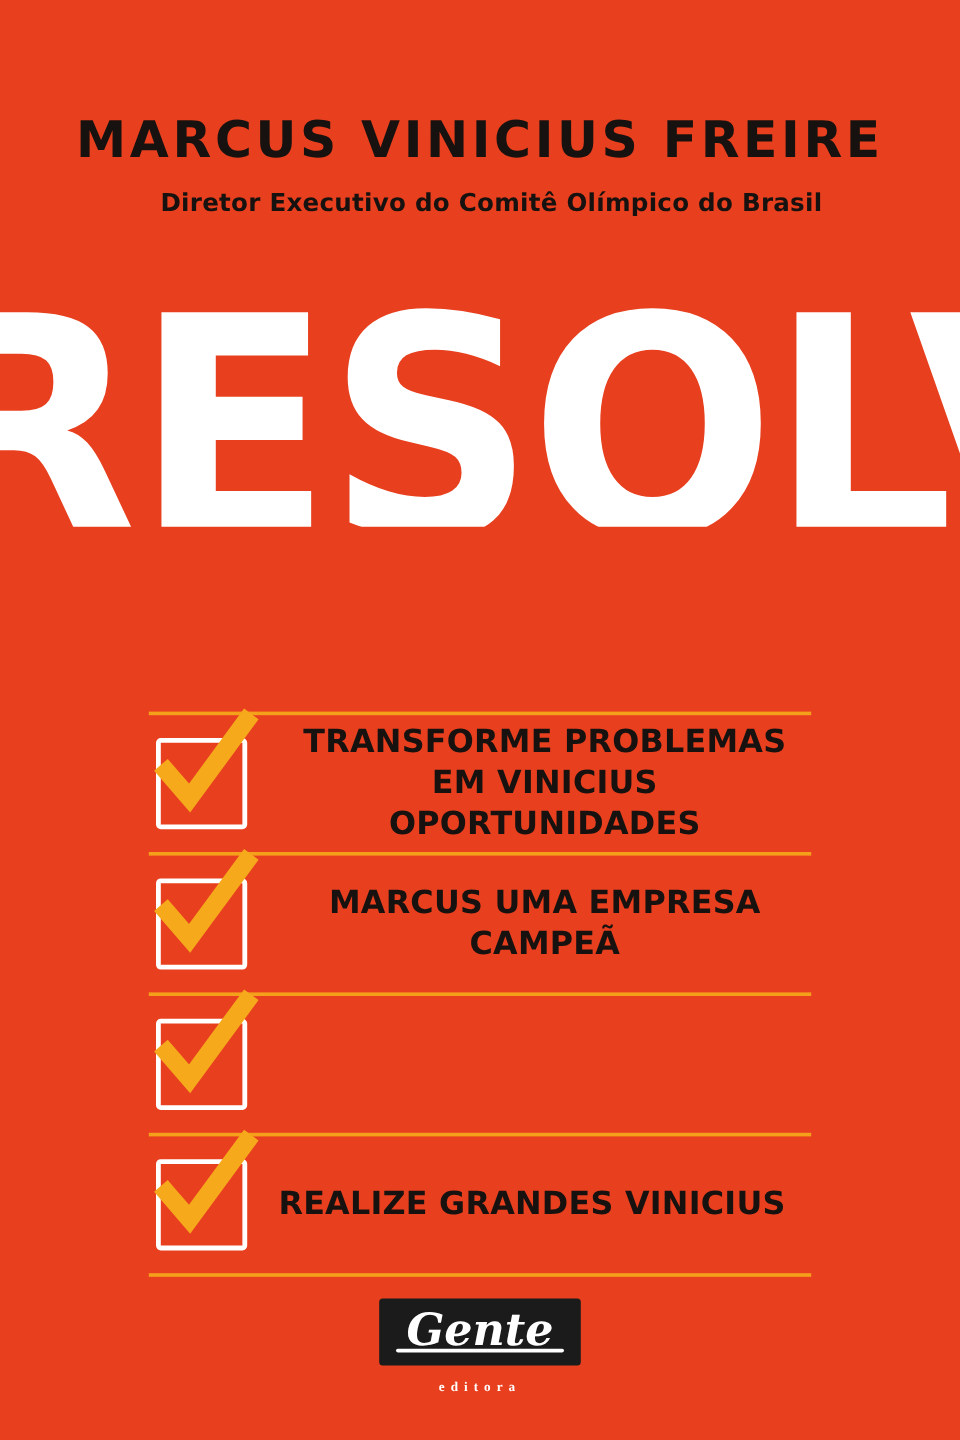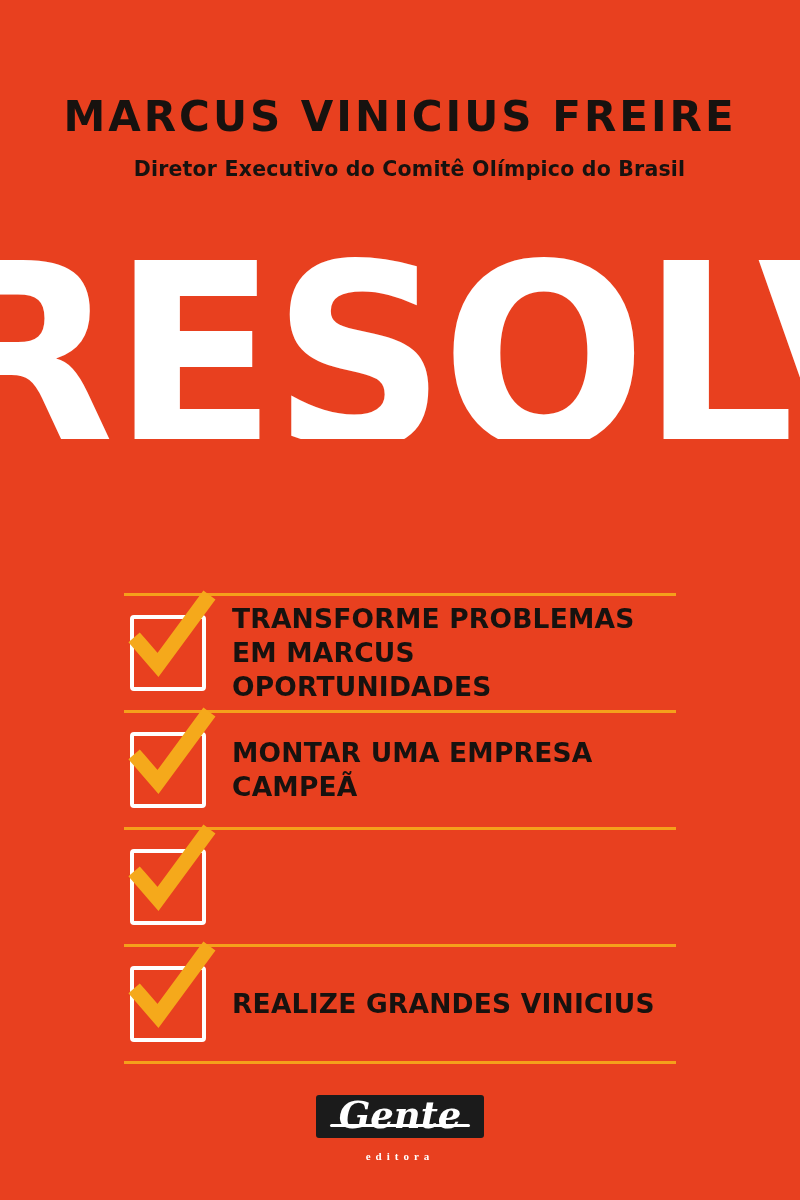--- a/index.html
+++ b/index.html
@@ -105,36 +105,37 @@
     height: 92px;
     overflow: visible;
   }
   .check-label {
     font-family: "DejaVu Sans", sans-serif;
     font-weight: bold;
     font-size: 26.5px;
     line-height: 1.28;
     color: #17120f;
     letter-spacing: 0.2px;
+    text-align: center;
   }
 
   
   .logo-area {
     position: absolute;
     left: 0;
     right: 0;
     bottom: 38px;
     display: flex;
     flex-direction: column;
     align-items: center;
   }
   .logo-badge {
     background: #1b1b1b;
     width: 168px;
-    height: 43px;
+    height: 56px;
     border-radius: 3px;
     position: relative;
     display: flex;
     align-items: center;
     justify-content: center;
   }
   .logo-word {
     font-family: "DejaVu Serif", serif;
     font-style: italic;
     font-weight: bold;
@@ -181,34 +182,34 @@
     <div class="rule"></div>
 
     <div class="check-row">
       <div class="check-box">
         <svg viewBox="0 0 92 92" aria-hidden="true">
           <path d="M14 48 L33 70 L80 6" fill="none" stroke="#f5a91b" stroke-width="15" stroke-linecap="square" stroke-linejoin="miter"></path>
         </svg>
       </div>
       <div class="check-label">
         <div>TRANSFORME PROBLEMAS</div>
-        <div>EM MARCUS OPORTUNIDADES</div>
+        <div>EM VINICIUS OPORTUNIDADES</div>
       </div>
     </div>
 
     <div class="rule"></div>
 
     <div class="check-row">
       <div class="check-box">
         <svg viewBox="0 0 92 92" aria-hidden="true">
           <path d="M14 48 L33 70 L80 6" fill="none" stroke="#f5a91b" stroke-width="15" stroke-linecap="square" stroke-linejoin="miter"></path>
         </svg>
       </div>
       <div class="check-label">
-        <div>MONTAR UMA EMPRESA CAMPEÃ</div>
+        <div>MARCUS UMA EMPRESA CAMPEÃ</div>
       </div>
     </div>
 
     <div class="rule"></div>
 
     <div class="check-row">
       <div class="check-box">
         <svg viewBox="0 0 92 92" aria-hidden="true">
           <path d="M14 48 L33 70 L80 6" fill="none" stroke="#f5a91b" stroke-width="15" stroke-linecap="square" stroke-linejoin="miter"></path>
         </svg>

